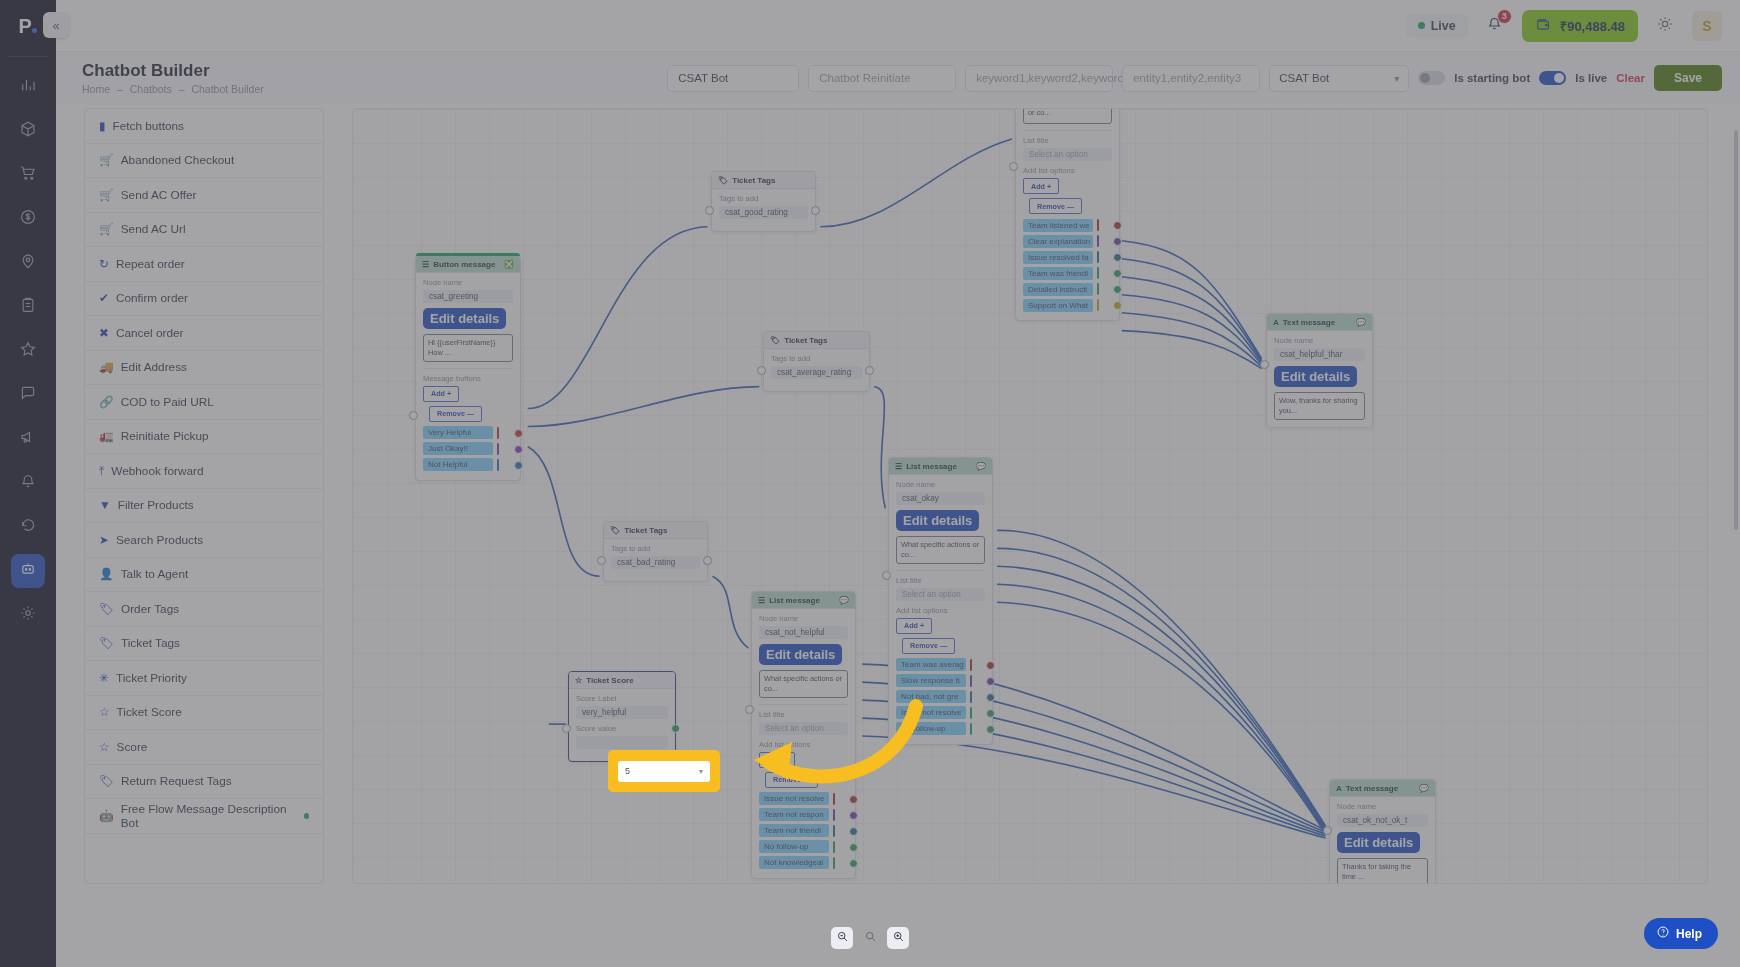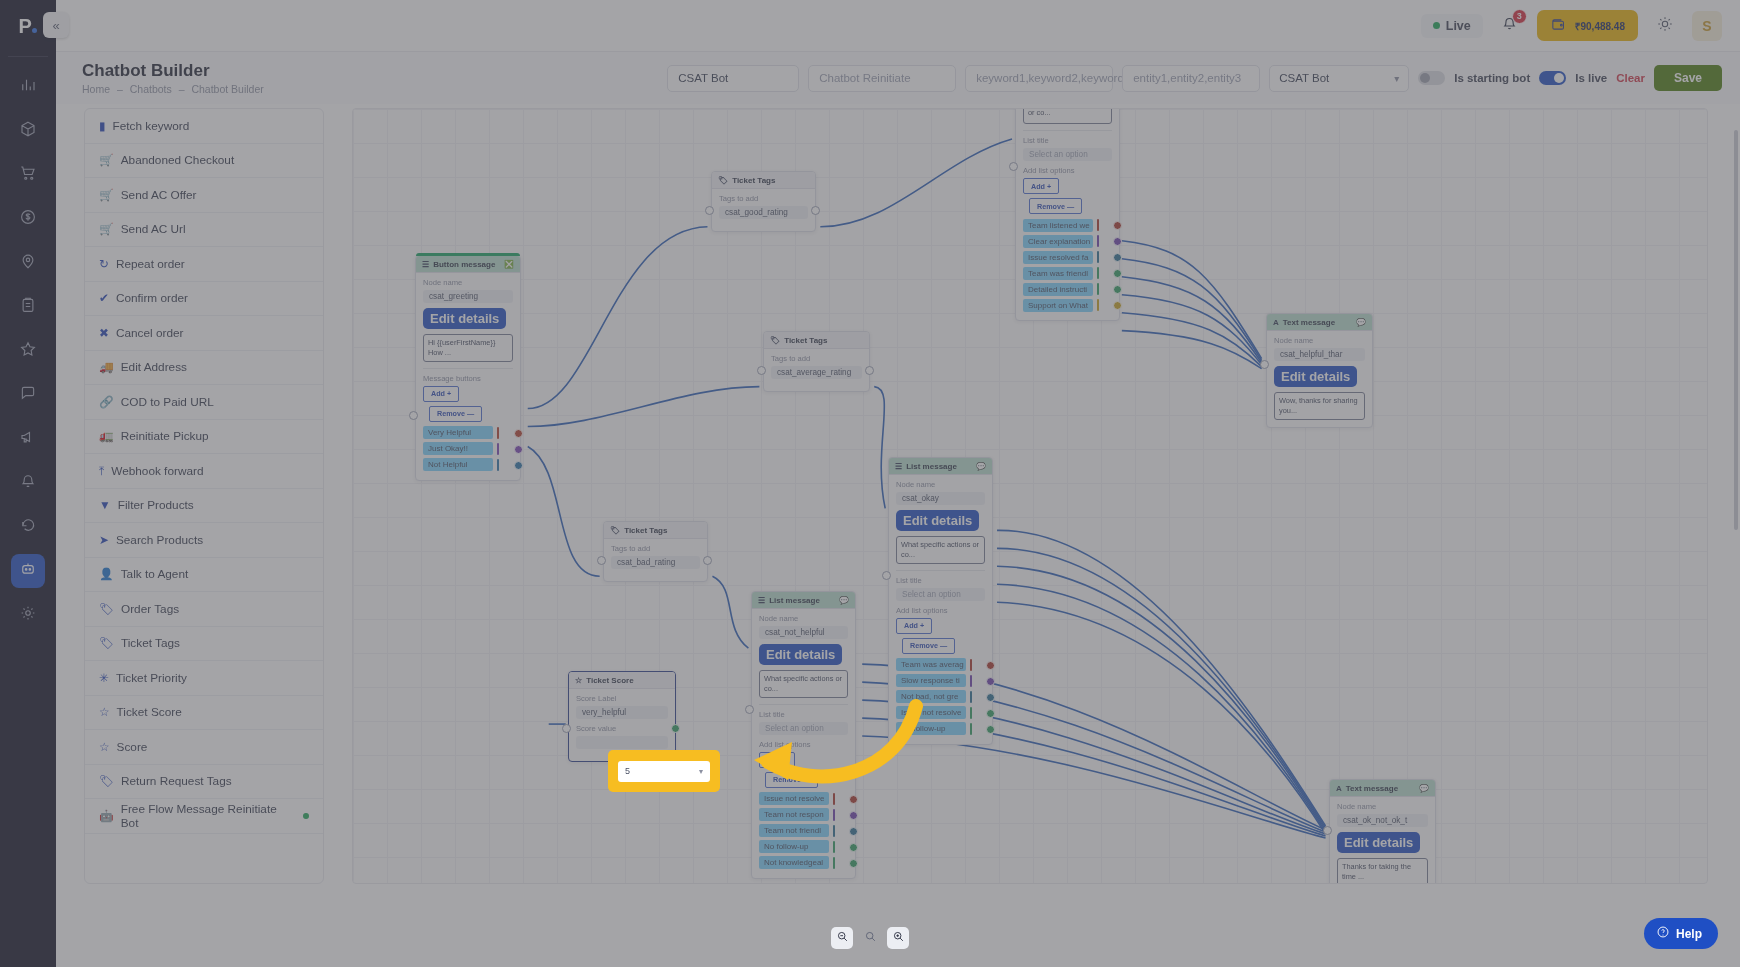--- a/index.html
+++ b/index.html
@@ -62,22 +62,22 @@
   }
   .live-pill .gdot{width:7px;height:7px;border-radius:50%;background:#1aa756;}
   .bell-wrap{position:relative;width:26px;height:26px;display:flex;align-items:center;justify-content:center;color:#2b3146;}
   .bell-wrap svg{width:17px;height:17px;stroke:currentColor;fill:none;stroke-width:1.6;}
   .bell-badge{
     position:absolute;top:-4px;right:-4px;background:#d82c3c;color:#fff;
     font-size:9px;font-weight:700;border-radius:50%;width:15px;height:15px;
     display:flex;align-items:center;justify-content:center;border:1.5px solid #fff;
   }
   .wallet {
-    display:flex;align-items:center;gap:8px;background:#eab308;border-radius:7px;
-    padding:6px 13px;color:#1d2b63;font-size:10px;font-weight:700;
+    display:flex;align-items:center;gap:8px;background:#84cc16;border-radius:7px;
+    padding:6px 13px;color:#1d2b63;font-size:13px;font-weight:700;
   }
   .wallet svg{width:17px;height:17px;stroke:#23378f;fill:none;stroke-width:1.5;}
   .theme-ico{width:26px;height:26px;display:flex;align-items:center;justify-content:center;color:#4b5164;}
   .theme-ico svg{width:18px;height:18px;stroke:currentColor;fill:none;stroke-width:1.4;}
   .avatar{
     width:30px;height:30px;border-radius:6px;background:#f7efda;color:#c79a2a;
     display:flex;align-items:center;justify-content:center;font-weight:700;font-size:14px;
   }
 
   
@@ -406,21 +406,21 @@
     <div class="tg-label">Is live</div>
     <div class="clear-link">Clear</div>
     <div class="save-btn">Save</div>
   </div>
 </div>
 
 <div id="listpanel">
   <div id="lp-rows">
       <div class="lp-row">
         <span class="ico">▮</span>
-        <span>Fetch keyword</span>
+        <span>Fetch buttons</span>
       </div>
       <div class="lp-row">
         <span class="ico">🛒</span>
         <span>Abandoned Checkout</span>
       </div>
       <div class="lp-row">
         <span class="ico">🛒</span>
         <span>Send AC Offer</span>
       </div>
       <div class="lp-row">
@@ -488,21 +488,21 @@
         <span>Score</span>
       </div>
       <div class="lp-row">
         <span class="ico">🏷</span>
         <span>Return Request Tags</span>
       </div>
     </div>
   <div id="lp-bots">
       <div class="lp-row">
         <span class="ico">🤖</span>
-        <span>Free Flow Message Reinitiate Bot</span>
+        <span>Free Flow Message Description Bot</span>
         <span class="gdot"></span>
       </div>
     </div>
 </div>
 <div id="lp-scroll"></div>
 
 <div id="canvas">
   <div id="grid"></div>
 
   <svg id="edges" viewBox="0 0 1356 776" preserveAspectRatio="none">

